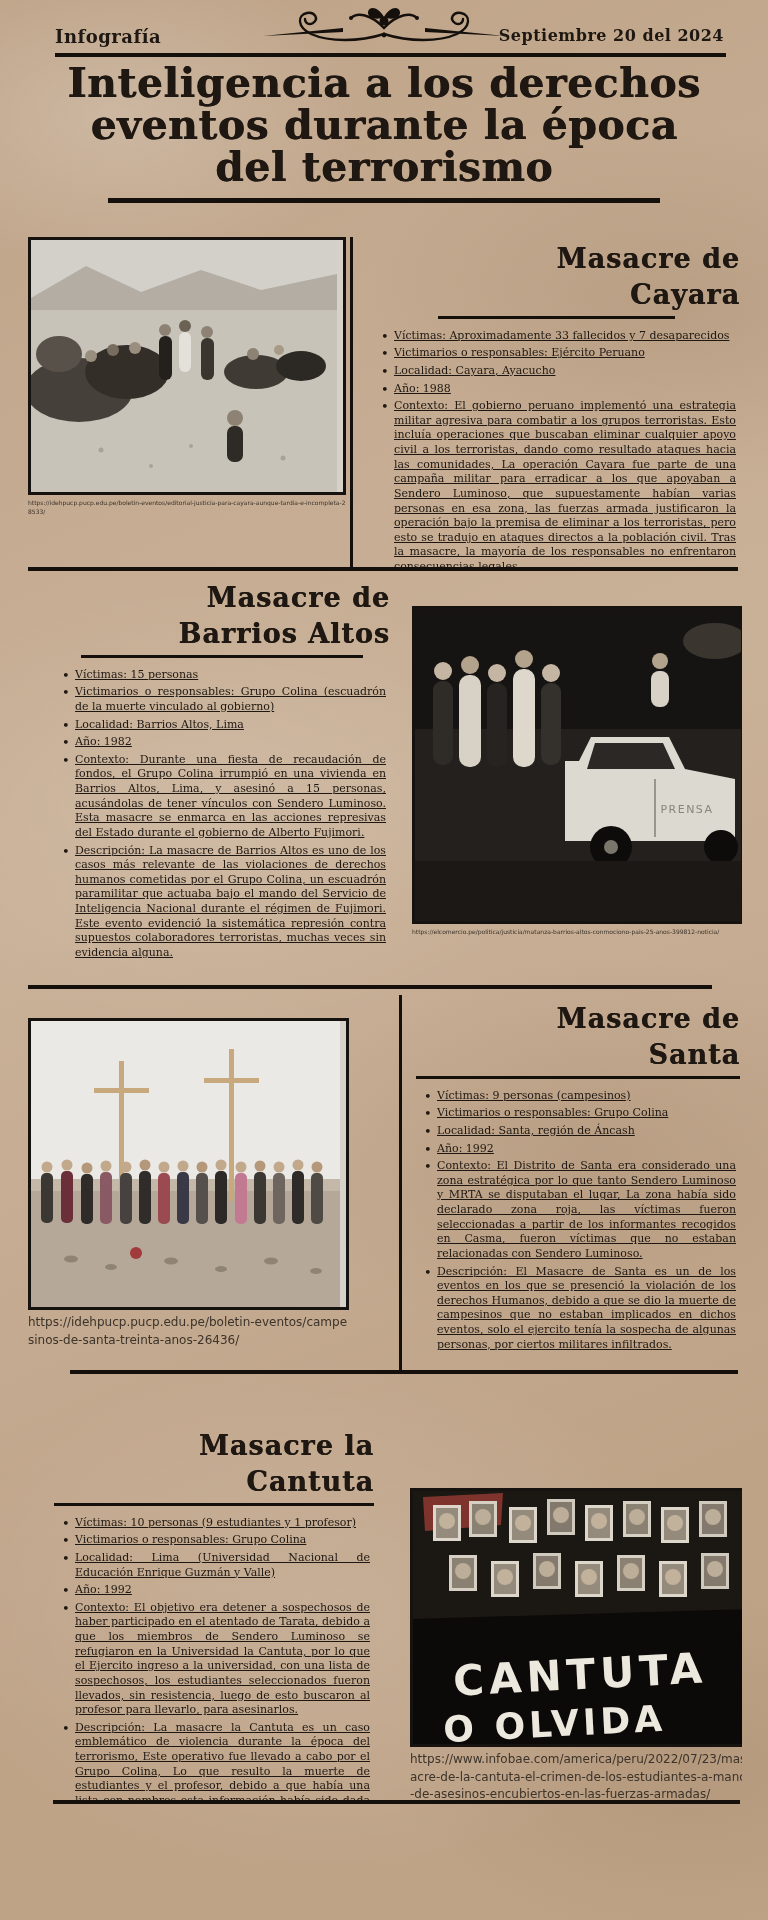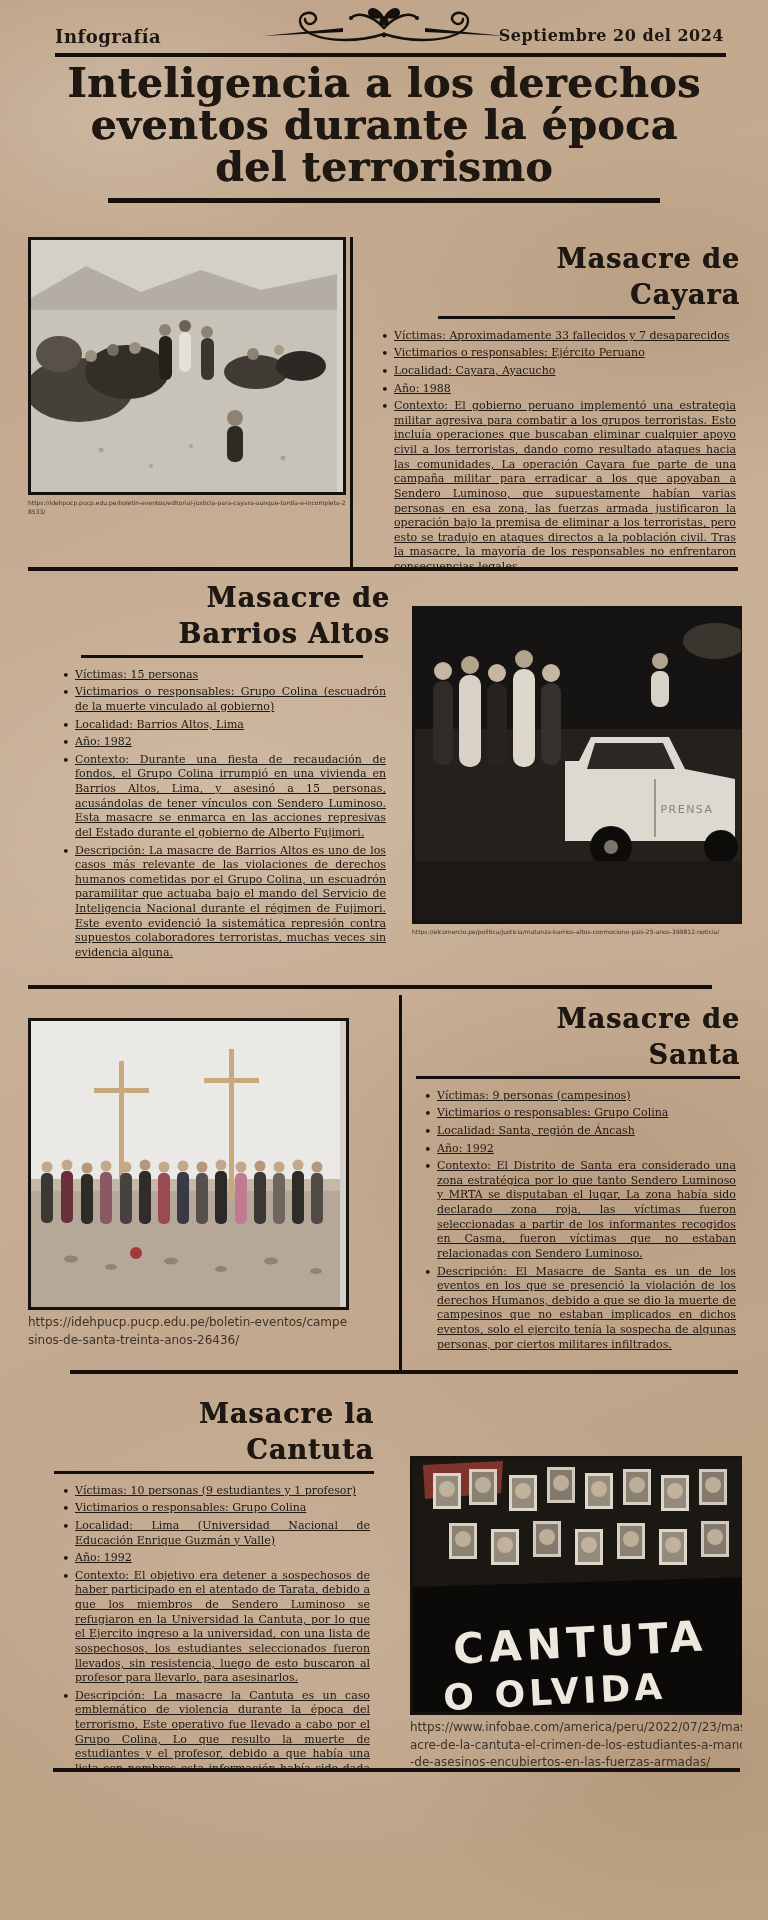--- a/index.html
+++ b/index.html
@@ -83,21 +83,21 @@
   .sec-barrios{height:405px;padding-top:9px;}
   .sec-barrios .text-col{flex:none;width:336px;padding:0 10px 0 26px;}
   .sec-barrios .vrule{margin:0 8px 0 4px;}
   .sec-barrios .photo-col{flex:1;padding-top:26px;}
   .sec-barrios .title-rule{width:282px;}
   .sec-santa{height:375px;padding-top:6px;}
   .sec-santa .photo-col{width:321px;padding-top:23px;}
   .sec-santa .vrule{margin:0 12px 0 50px;}
   .sec-santa .text-col{padding:6px 2px 0 2px;}
   .sec-santa .title-rule{width:100%;}
-  .sec-cantuta{height:372px;padding-top:22px;}
+  .sec-cantuta{height:372px;padding-top:22px;margin-top:32px;}
   .sec-cantuta .text-col{flex:none;width:320px;padding:0 8px 0 26px;}
   .sec-cantuta .vrule{margin:0 12px 0 16px;}
   .sec-cantuta .photo-col{flex:1;padding-top:60px;}
   .sec-cantuta .title-rule{width:100%;}
   
   .svg-label{font-family:"DejaVu Sans","Liberation Sans",sans-serif;}
 </style>
 </head>
 <body>
 

